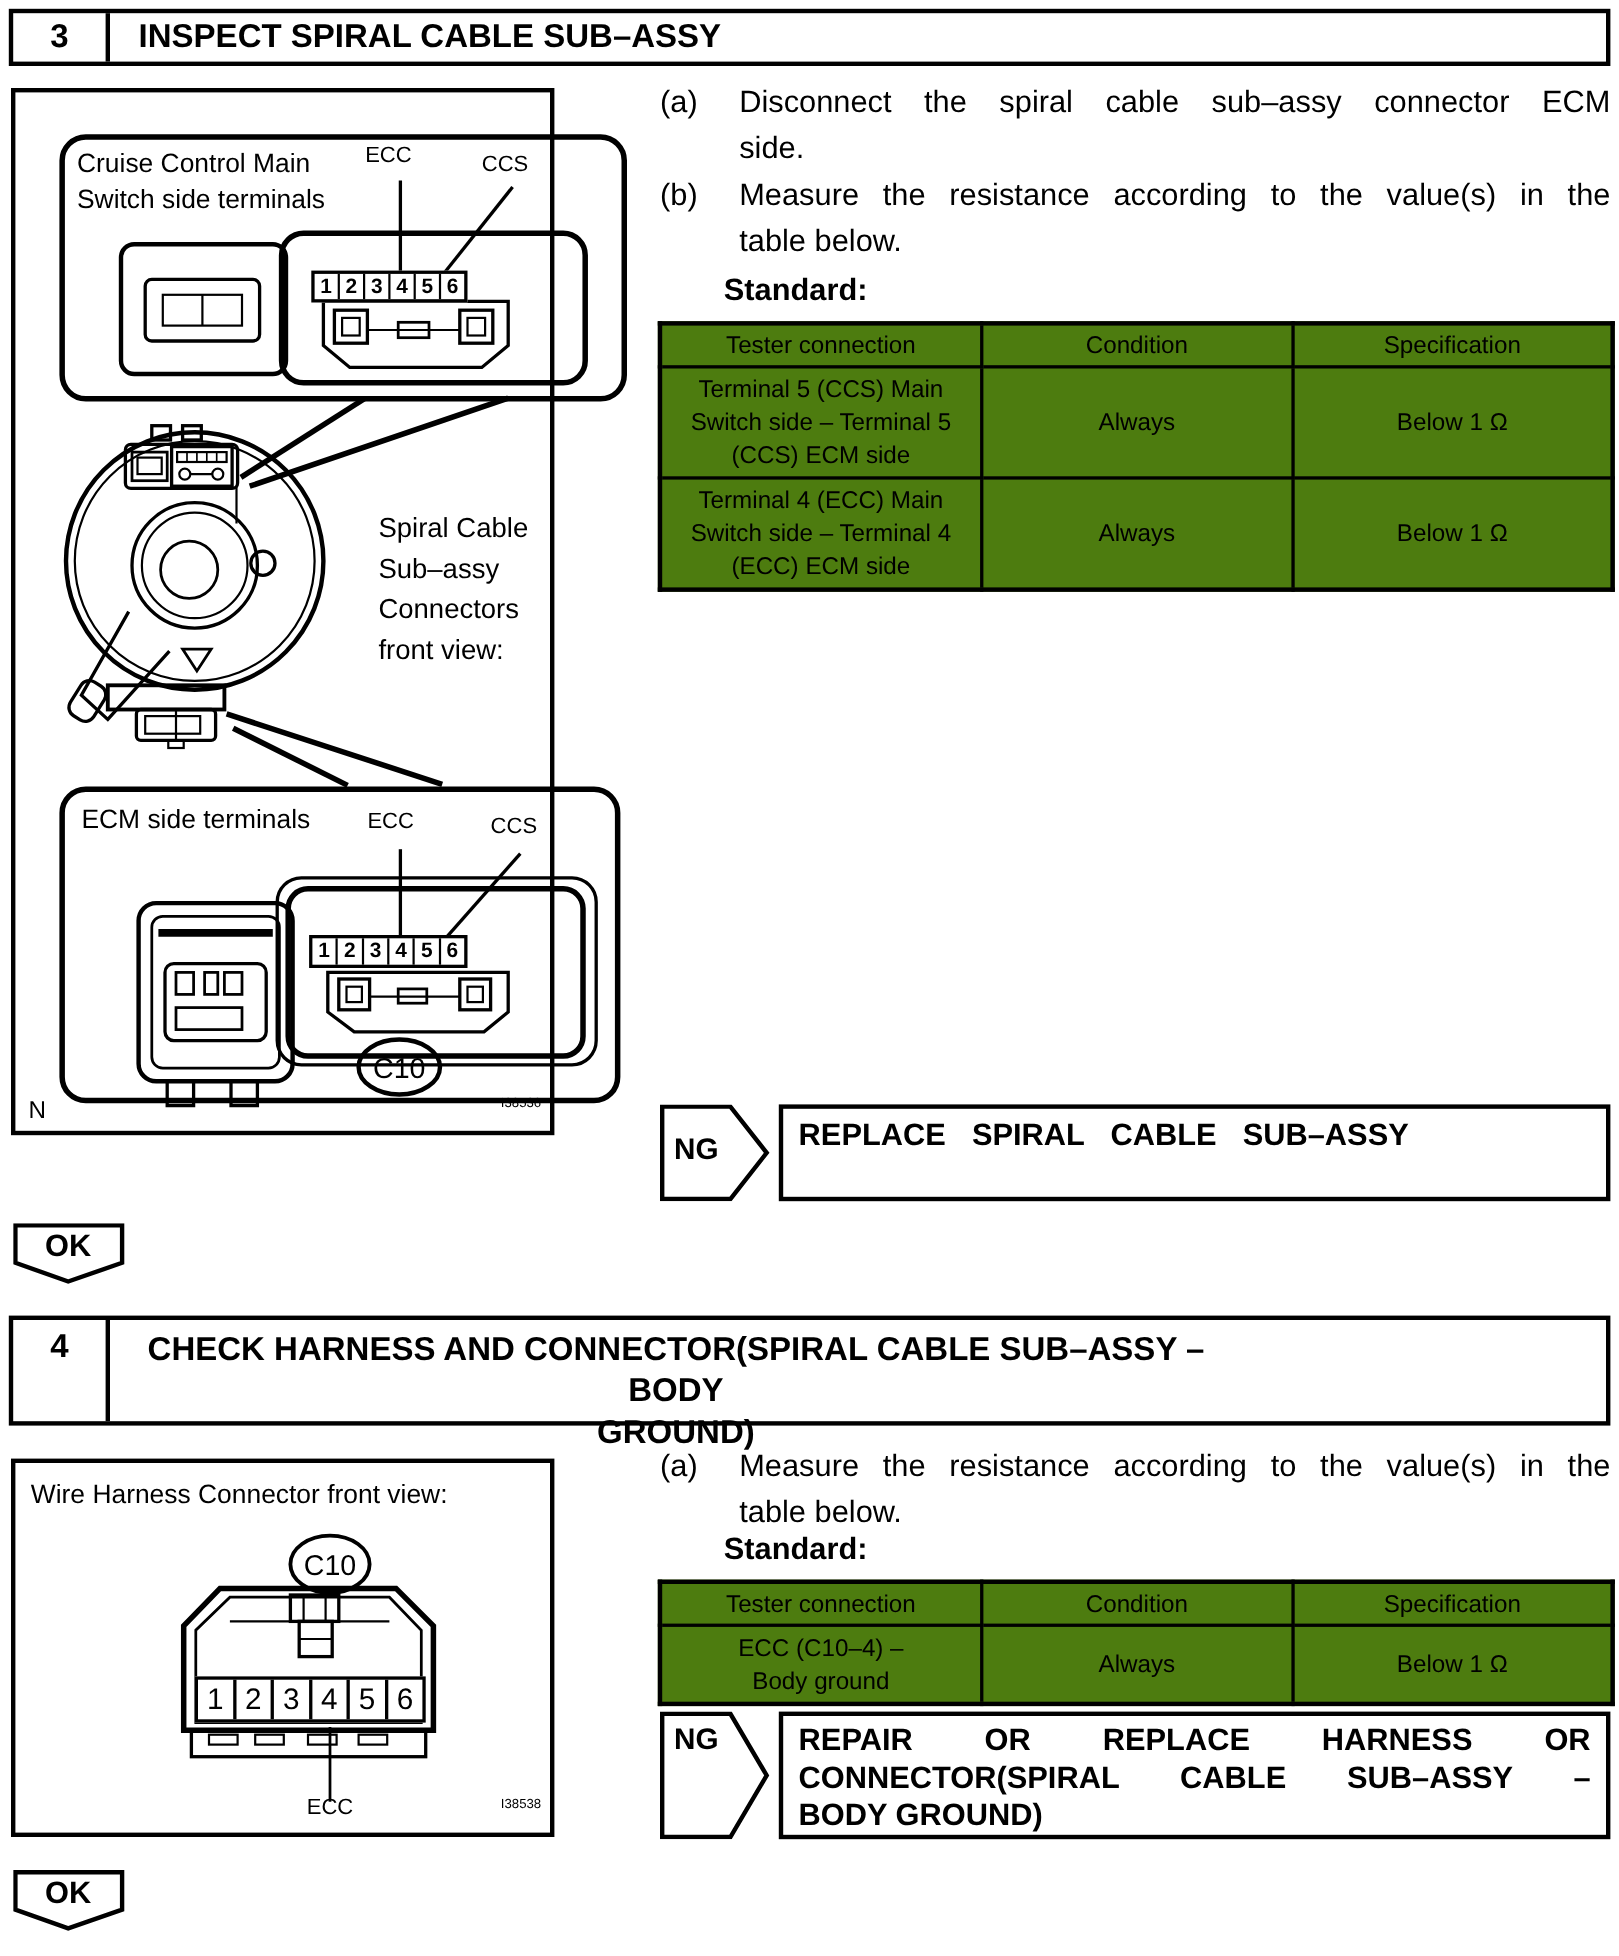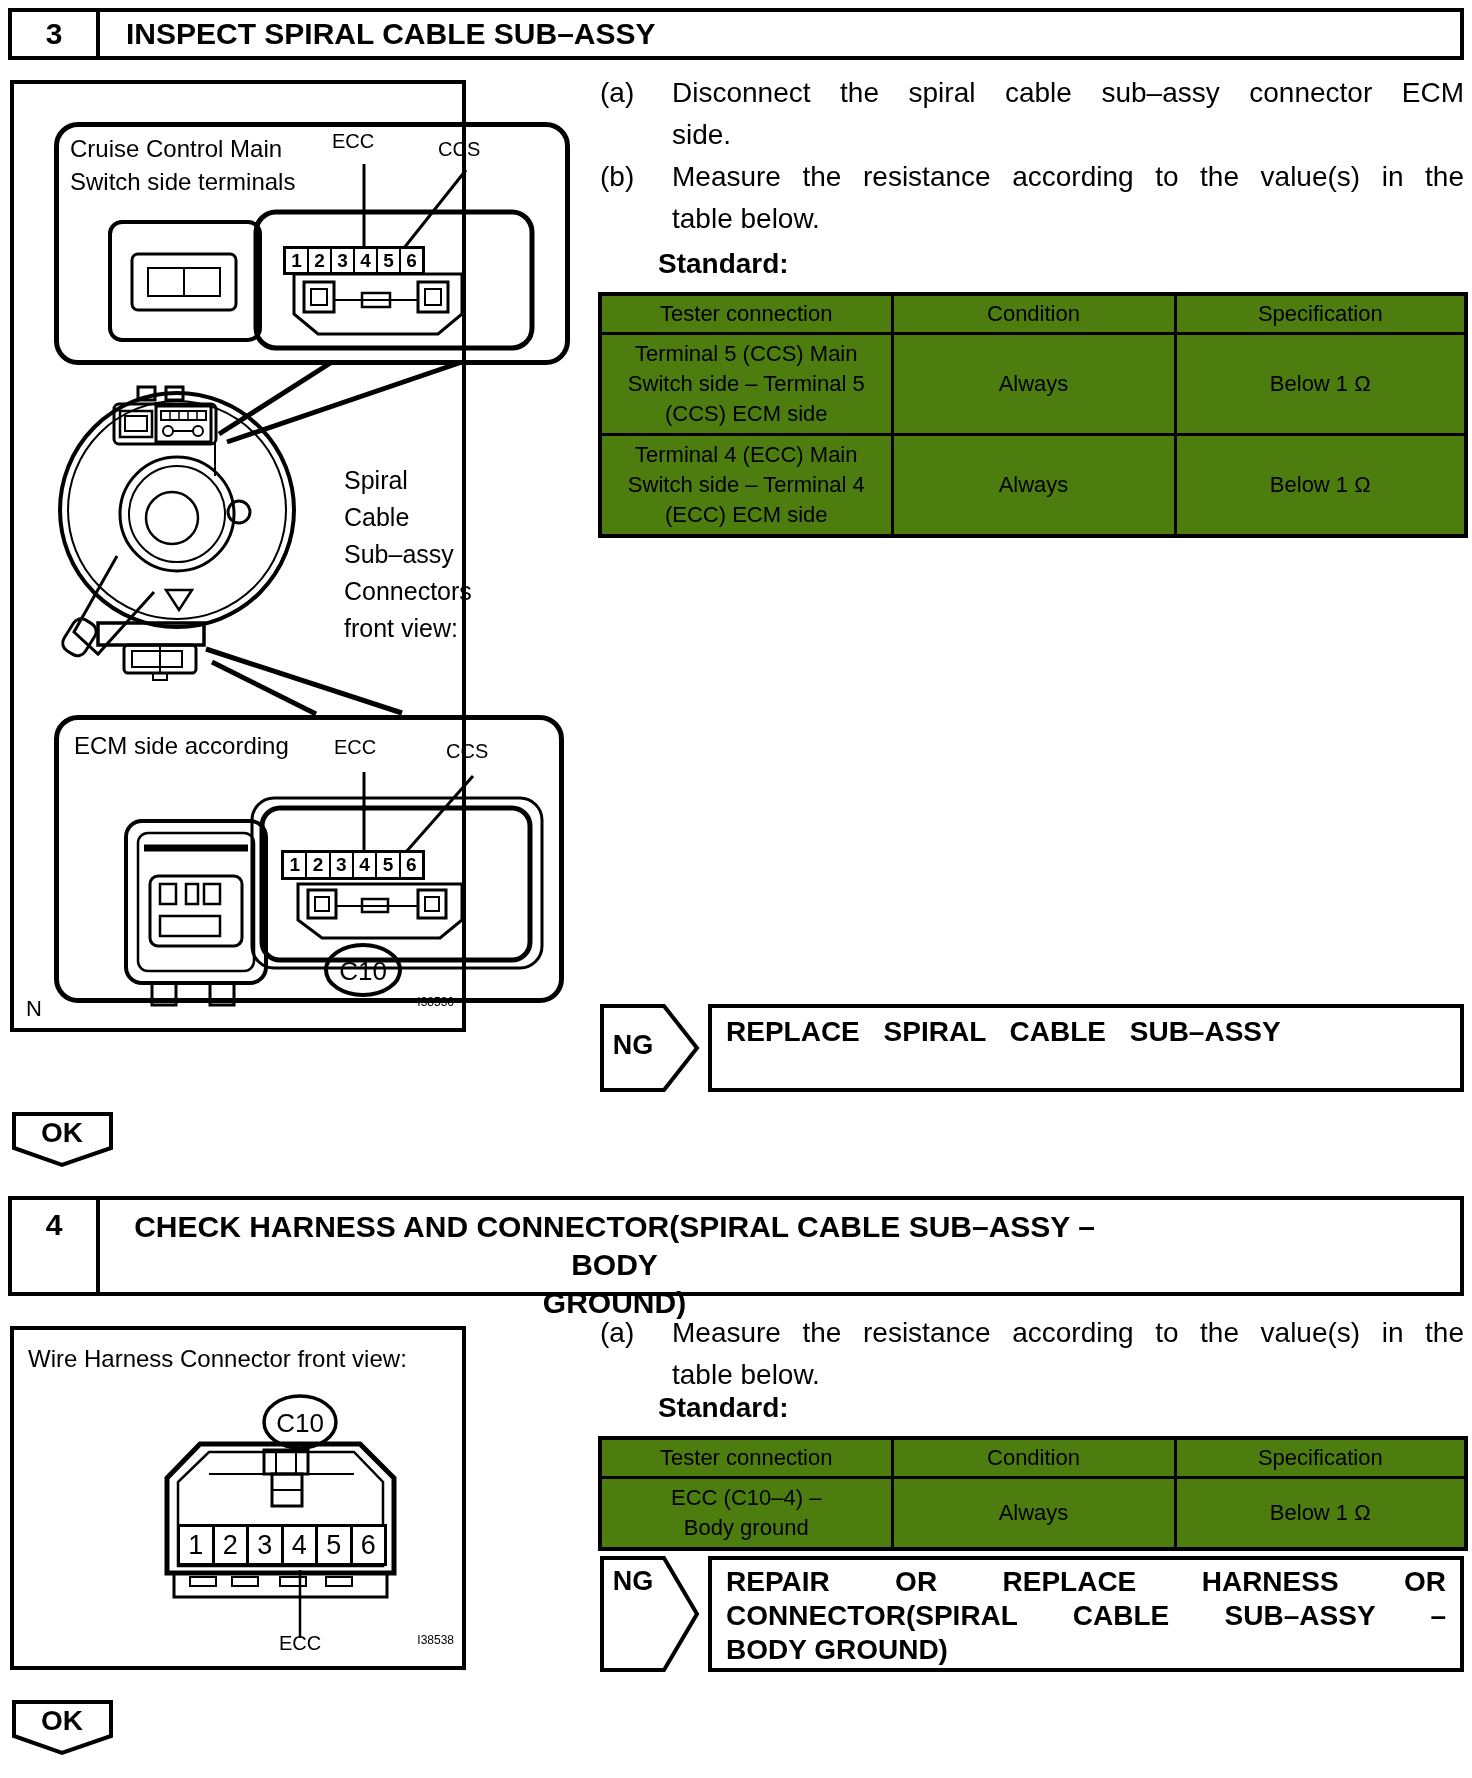--- a/index.html
+++ b/index.html
@@ -7,21 +7,21 @@
   body { font-family:"Liberation Sans", sans-serif; color:#000; }
   .page { position:relative; width:1472px; height:1778px; background:#fff; overflow:hidden; }
 
   
   .stephdr { position:absolute; left:8px; width:1456px; border:4px solid #000; display:flex; background:#fff; }
   .stephdr .num { width:88px; border-right:4px solid #000; display:flex; align-items:center; justify-content:center;
                   font-size:30px; font-weight:bold; }
   .stephdr .ttl { flex:1; padding:6px 17px 6px 26px; font-size:30px; font-weight:bold; line-height:38px; white-space:pre-line; }
 
   
-  .figbox { position:absolute; left:10px; width:456px; border:4px solid #000; background:#fff; }
+  .figbox { position:absolute; left:10px; width:494px; border:4px solid #000; background:#fff; }
   .figbox .inner { position:absolute; inset:0; }
   .callout { position:absolute; border:5px solid #000; border-radius:24px; }
   .figsvg { position:absolute; left:0; top:0; }
   .figlbl { position:absolute; font-size:24px; line-height:33px; white-space:pre-line; }
   .pinlbl { position:absolute; font-size:20px; }
   .spiralcap { position:absolute; font-size:25px; line-height:37px; white-space:pre-line; }
   .cornermark { position:absolute; left:12px; bottom:6px; font-size:22px; }
   .figid { position:absolute; right:8px; bottom:19px; font-size:12px; }
   .c10txt { position:absolute; text-align:center; font-size:26px; }
 
@@ -183,21 +183,21 @@
         <div class="tcell">4</div>
         <div class="tcell">5</div>
         <div class="tcell">6</div>
       </div>
 
       <div class="spiralcap" style="left:330px;top:378px;">Spiral Cable
 Sub–assy
 Connectors
 front view:</div>
 
-      <div class="figlbl" style="left:60px;top:645px;">ECM side according</div>
+      <div class="figlbl" style="left:60px;top:645px;">ECM side terminals</div>
       <div class="pinlbl" style="left:320px;top:652px;">ECC</div>
       <div class="pinlbl" style="left:432px;top:656px;">CCS</div>
 
       <div class="tstrip" style="left:267px;top:766px;width:144px;height:30px;">
         <div class="tcell">1</div>
         <div class="tcell">2</div>
         <div class="tcell">3</div>
         <div class="tcell">4</div>
         <div class="tcell">5</div>
         <div class="tcell">6</div>

